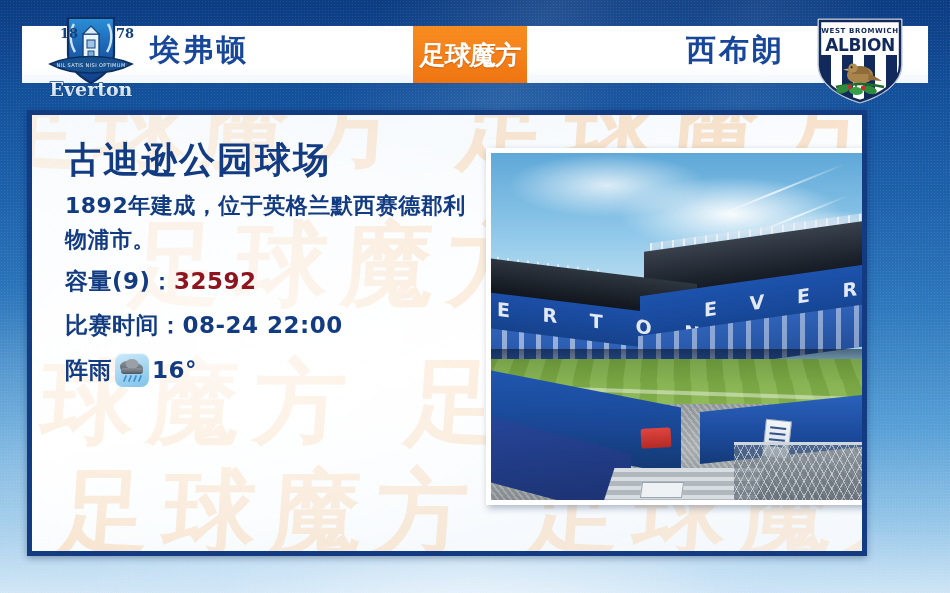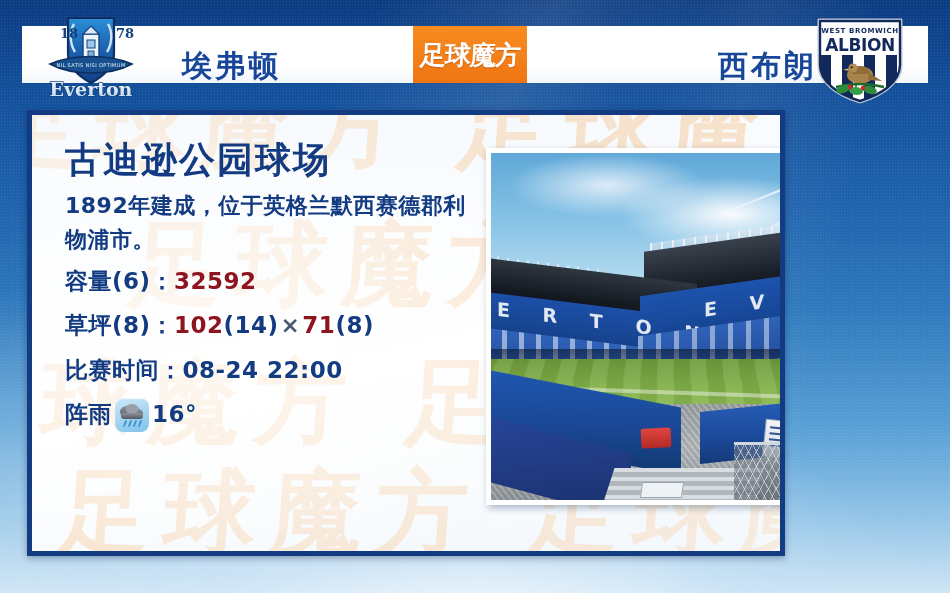--- a/index.html
+++ b/index.html
@@ -75,31 +75,30 @@
     font-weight: bold;
     letter-spacing: -1px;
     line-height: 1;
     text-shadow: 0 1px 1px rgba(150,60,0,0.45);
     font-family: "DejaVu Sans", sans-serif;
     transform: skewX(-3deg);
   }
 
   .team-name {
     position: absolute;
-    top: 40px;
+    top: 24px;
     height: 52px;
     display: flex;
     align-items: center;
     font-size: 30px;
     font-weight: bold;
     color: #18479a;
     letter-spacing: 3px;
     z-index: 5;
     font-family: "DejaVu Sans", sans-serif;
-    margin-left: 32px;
   }
   .team-name.home { left: 150px; }
   .team-name.away { left: 686px; text-align: right; }
 
   
   .crest-everton {
     position: absolute;
     left: 38px;
     top: 4px;
     width: 106px;
@@ -114,21 +113,21 @@
     width: 96px;
     height: 94px;
     z-index: 6;
   }
 
   
   .panel {
     position: absolute;
     left: 27px;
     top: 110px;
-    width: 758px;
+    width: 840px;
     height: 446px;
     border: 5px solid #123b82;
     background: linear-gradient(168deg, #eef5fb 0%, #f8fbfe 28%, #ffffff 55%, #f4f9fd 80%, #e9f2fa 100%);
     z-index: 3;
     overflow: hidden;
     box-shadow: 0 2px 7px rgba(0,20,60,0.35);
   }
   
   .panel-watermark {
     position: absolute;
@@ -574,26 +573,23 @@
 
     <div class="panel-content">
 
       <div class="info-col">
 
         <div class="stadium-title">古迪逊公园球场</div>
 
         <div class="desc">1892年建成，位于英格兰默西赛德郡利物浦市。</div>
 
         <div class="stat-line">
-          <span>容量(6)：</span><span class="val-red">32592</span>
+          <span>容量(9)：</span><span class="val-red">32592</span>
         </div>
 
-        <div class="stat-line">
-          <span>草坪(8)：</span><span class="val-red">102</span><span class="val-navy">(14)</span><span class="times-sym">×</span><span class="val-red">71</span><span class="val-navy">(8)</span>
-        </div>
 
         <div class="stat-line">
           <span>比赛时间：</span><span>08-24 22:00</span>
         </div>
 
         <div class="weather-line">
             <span>阵雨</span>
           <span class="weather-icon">
             <svg viewBox="0 0 34 34" width="34" height="34" xmlns="http://www.w3.org/2000/svg">
               <defs>

